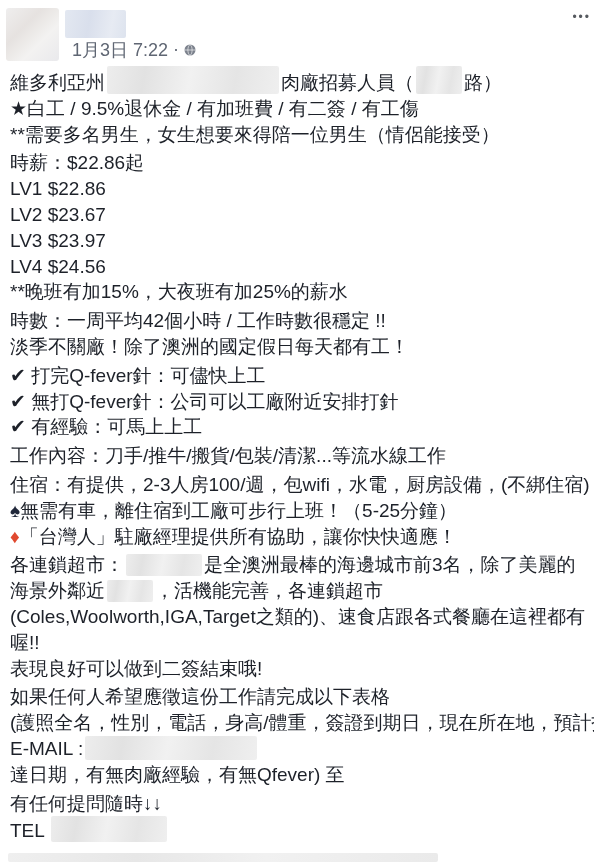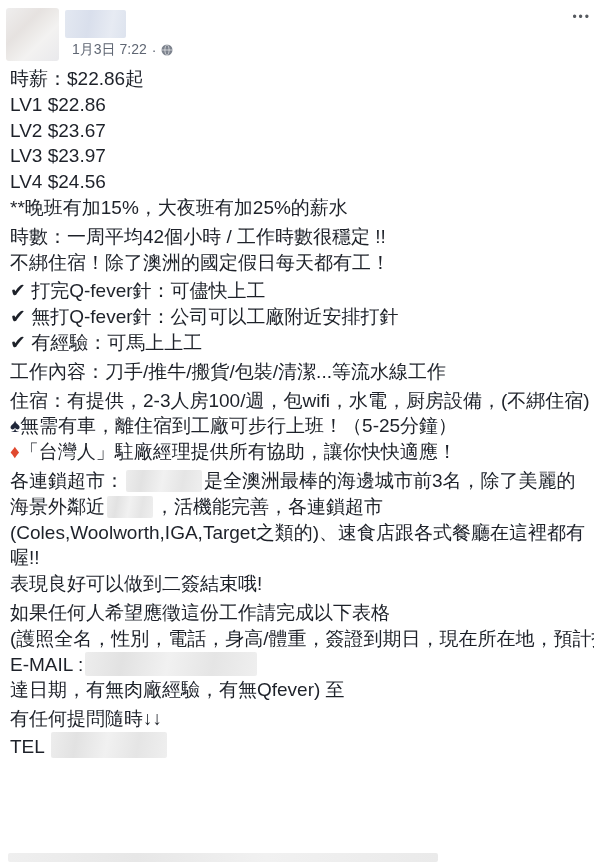--- a/index.html
+++ b/index.html
@@ -14,21 +14,21 @@
     position:absolute;left:6px;top:8px;width:53px;height:53px;border-radius:3px;
     background:linear-gradient(135deg,#efeeee 0%,#e6e2e0 35%,#f3f2f1 65%,#e9e9ec 100%);
   }
   .name-blur{
     position:absolute;left:65px;top:10px;width:61px;height:28px;border-radius:2px;
     background:linear-gradient(100deg,#e3e8f1 0%,#d9dfec 40%,#e7ebf3 75%,#dde3ee 100%);
   }
   .meta{
     position:absolute;left:72px;top:41px;height:17px;
     display:flex;align-items:center;gap:5px;
-    font-size:14px;color:#5f6673;
+    font-size:18px;color:#5f6673;
   }
   .meta .globe{display:inline-flex;align-items:center;}
   .more{
     position:absolute;right:9px;top:11px;
     color:#565a5f;font-size:12px;letter-spacing:2px;line-height:12px;cursor:pointer;
     user-select:none;
   }
   
   .post-body{padding:2px 6px 0 10px;font-size:19px;line-height:25.8px;}
   .para{margin:0 0 3px 0;}
@@ -58,30 +58,35 @@
         <circle cx="6" cy="6" r="5.5" fill="#7c828d"></circle>
         <path d="M0.5 6 H11.5 M6 0.5 C8.8 2,8.8 10,6 11.5 M6 0.5 C3.2 2,3.2 10,6 11.5" stroke="#ffffff" stroke-width="0.8" fill="none" opacity="0.75"></path>
       </svg>
     </span>
   </div>
   <div class="more">•••</div>
 </div>
 
 <div class="post-body">
     <div class="para">
+      <div class="line"><span>維多利亞州</span><span class="redact" style="width: 172px; height: 28px;"></span><span>肉廠招募人員（</span><span class="redact" style="width: 46px; height: 28px;"></span><span>路）</span></div>
+      <div class="line"><span class="glyph">★</span><span>白工 / 9.5%退休金 / 有加班費 / 有二簽 / 有工傷</span></div>
+      <div class="line"><span>**需要多名男生，女生想要來得陪一位男生（情侶能接受）</span></div>
+    </div>
+    <div class="para">
       <div class="line"><span>時薪：$22.86起</span></div>
       <div class="line"><span>LV1 $22.86</span></div>
       <div class="line"><span>LV2 $23.67</span></div>
       <div class="line"><span>LV3 $23.97</span></div>
       <div class="line"><span>LV4 $24.56</span></div>
       <div class="line"><span>**晚班有加15%，大夜班有加25%的薪水</span></div>
     </div>
     <div class="para">
       <div class="line"><span>時數：一周平均42個小時 / 工作時數很穩定 !!</span></div>
-      <div class="line"><span>不綁住宿！除了澳洲的國定假日每天都有工！</span></div>
+      <div class="line"><span>淡季不關廠！除了澳洲的國定假日每天都有工！</span></div>
     </div>
     <div class="para">
       <div class="line"><span class="glyph">✔</span><span> 打完Q-fever針：可儘快上工</span></div>
       <div class="line"><span class="glyph">✔</span><span> 無打Q-fever針：公司可以工廠附近安排打針</span></div>
       <div class="line"><span class="glyph">✔</span><span> 有經驗：可馬上上工</span></div>
     </div>
     <div class="para">
       <div class="line"><span>工作內容：刀手/推牛/搬貨/包裝/清潔...等流水線工作</span></div>
     </div>
     <div class="para">

